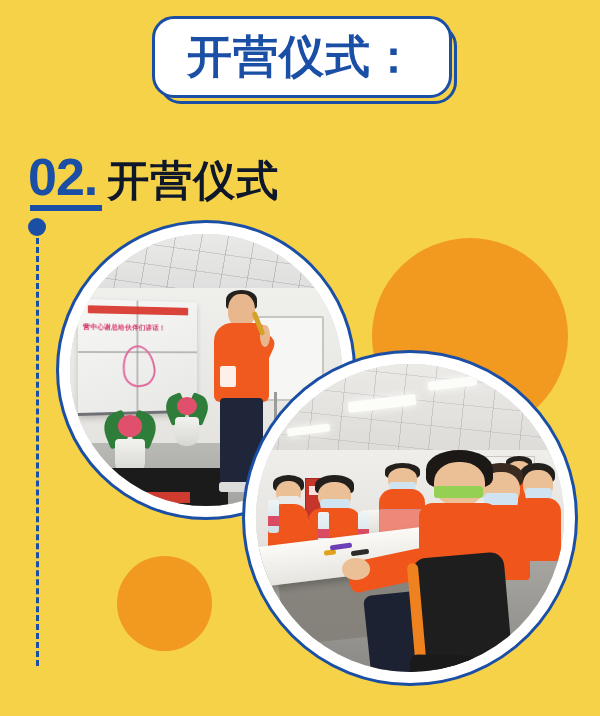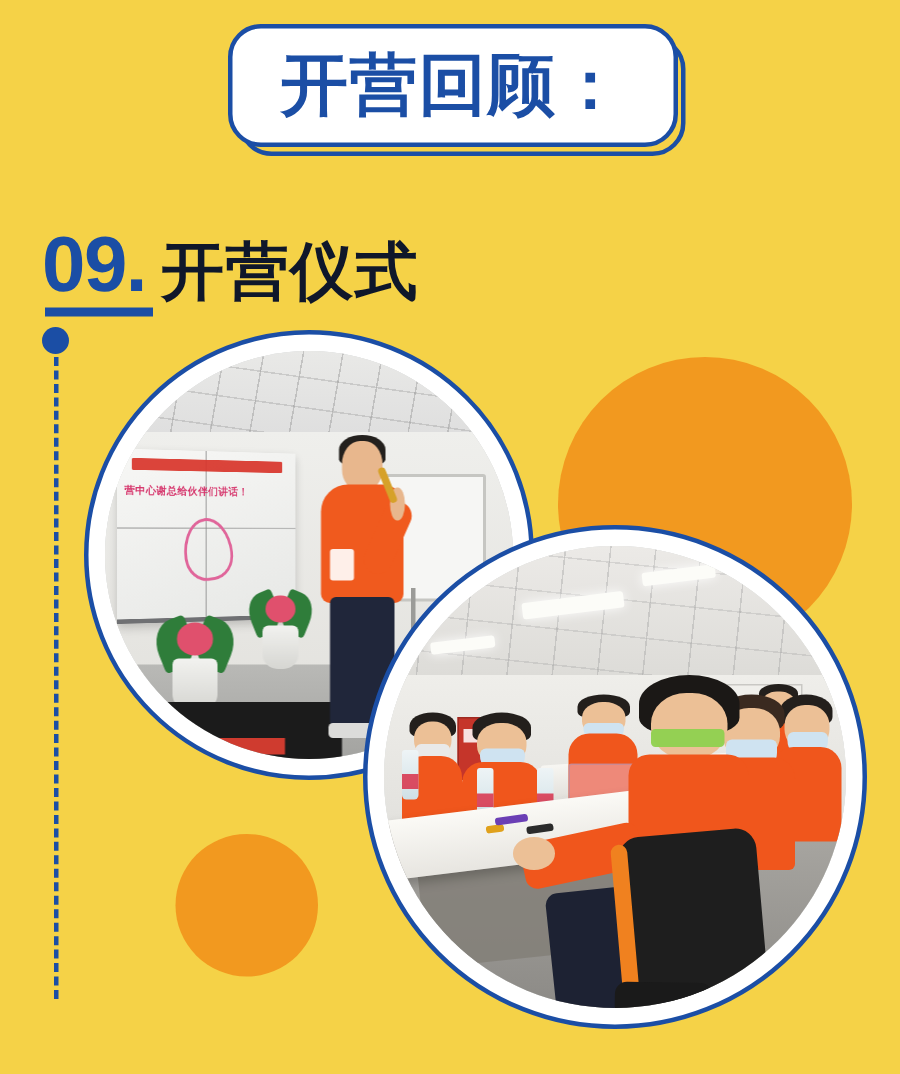--- a/index.html
+++ b/index.html
@@ -429,26 +429,26 @@
 <body>
 
 <div id="poster">
 
   <div class="deco-circle deco-top"></div>
   <div class="deco-circle deco-bottom"></div>
 
   <div class="badge-wrap">
     <div class="badge-shadow"></div>
     <div class="badge-face">
-      <span class="badge-text">开营回顾：</span>
+      <span class="badge-text">开营仪式：</span>
     </div>
   </div>
 
   <div class="section-head">
-    <span class="sec-num">09.</span>
+    <span class="sec-num">02.</span>
     <span class="sec-title">开营仪式</span>
   </div>
   <div class="sec-rule"></div>
 
   <div class="tl-dot"></div>
   <div class="tl-line"></div>
 
   <div class="photo-circle photo-one">
     <div class="photo-inner">
       <div class="s1">

